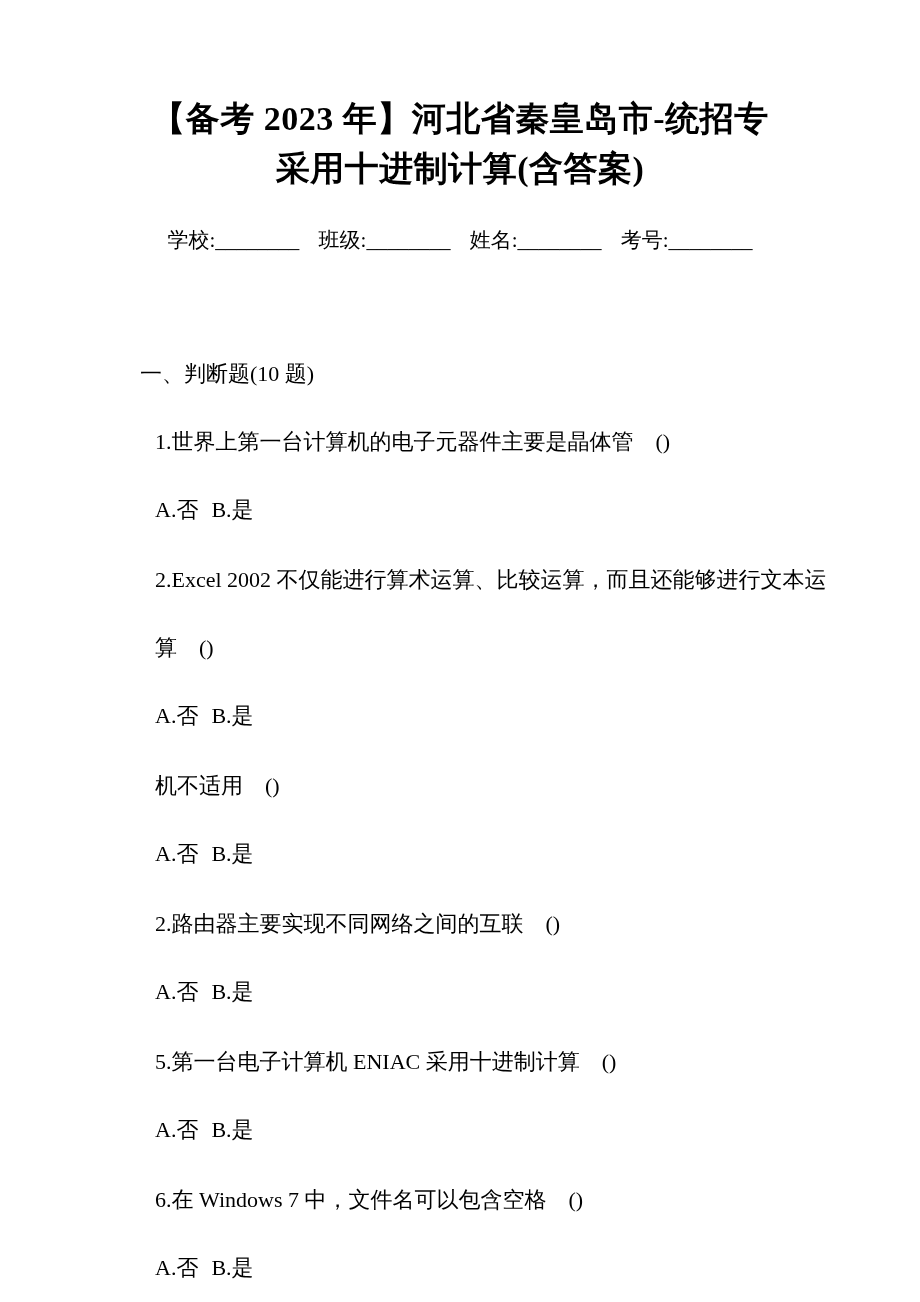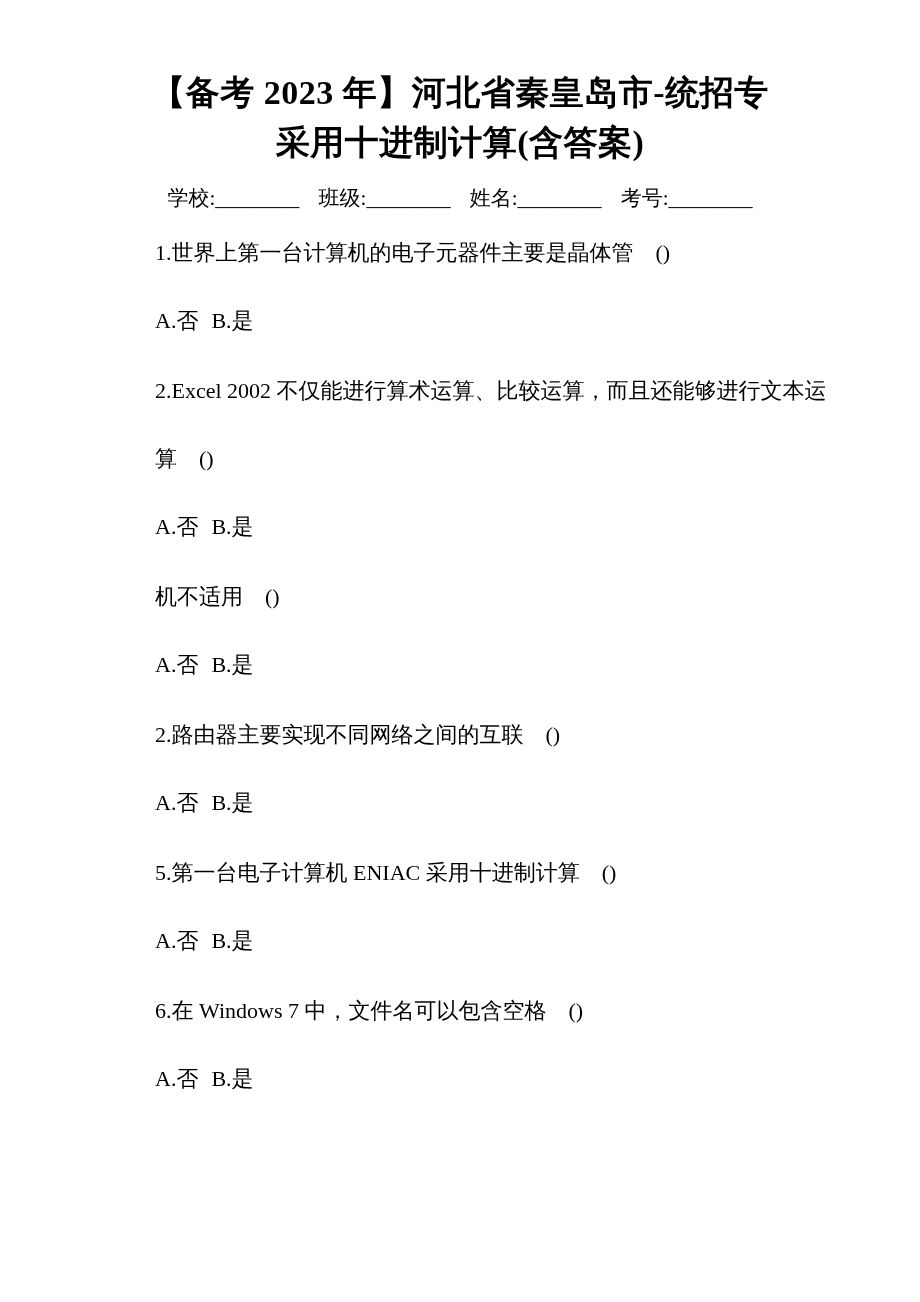--- a/index.html
+++ b/index.html
@@ -10,37 +10,37 @@
   body {
     width: 920px;
     height: 1302px;
     overflow: hidden;
     font-family: "Liberation Serif", "DejaVu Serif", serif;
     color: #000000;
   }
   .page {
     width: 640px;
     margin: 0 auto;
-    padding-top: 68px;
+    padding-top: 94px;
   }
   .doc-title {
     text-align: center;
     font-size: 34px;
     font-weight: bold;
     line-height: 50px;
     letter-spacing: 0.5px;
   }
   .form-line {
     margin-top: 17px;
     text-align: center;
     font-size: 21px;
     line-height: 26px;
     white-space: nowrap;
   }
-  .form-field { display: inline-block; margin: 0 7px; }
+  .form-field { display: inline-block; margin: 16px 7px; }
   .form-field .blank { letter-spacing: 0; }
   .section-heading {
     margin-top: 78px;
     font-size: 22px;
     line-height: 53px;
     white-space: nowrap;
   }
   .question { margin: 0 0 17px 0; }
   .question p {
     margin: 15px;
@@ -60,20 +60,21 @@
     <div>采用十进制计算(含答案)</div>
   </div>
 
   <div class="form-line">
     <span class="form-field"><span>学校:</span><span class="blank">________</span></span>
     <span class="form-field"><span>班级:</span><span class="blank">________</span></span>
     <span class="form-field"><span>姓名:</span><span class="blank">________</span></span>
     <span class="form-field"><span>考号:</span><span class="blank">________</span></span>
   </div>
 
+  <div class="section-heading">一、判断题(10 题)</div>
 
   <div class="question">
     <p>1.世界上第一台计算机的电子元器件主要是晶体管　()</p>
     <p class="options"><span class="opt-a">A.否</span><span>B.是</span></p>
   </div>
 
   <div class="question">
     <p>2.Excel 2002 不仅能进行算术运算、比较运算，而且还能够进行文本运</p>
     <p>算　()</p>
     <p class="options"><span class="opt-a">A.否</span><span>B.是</span></p>

